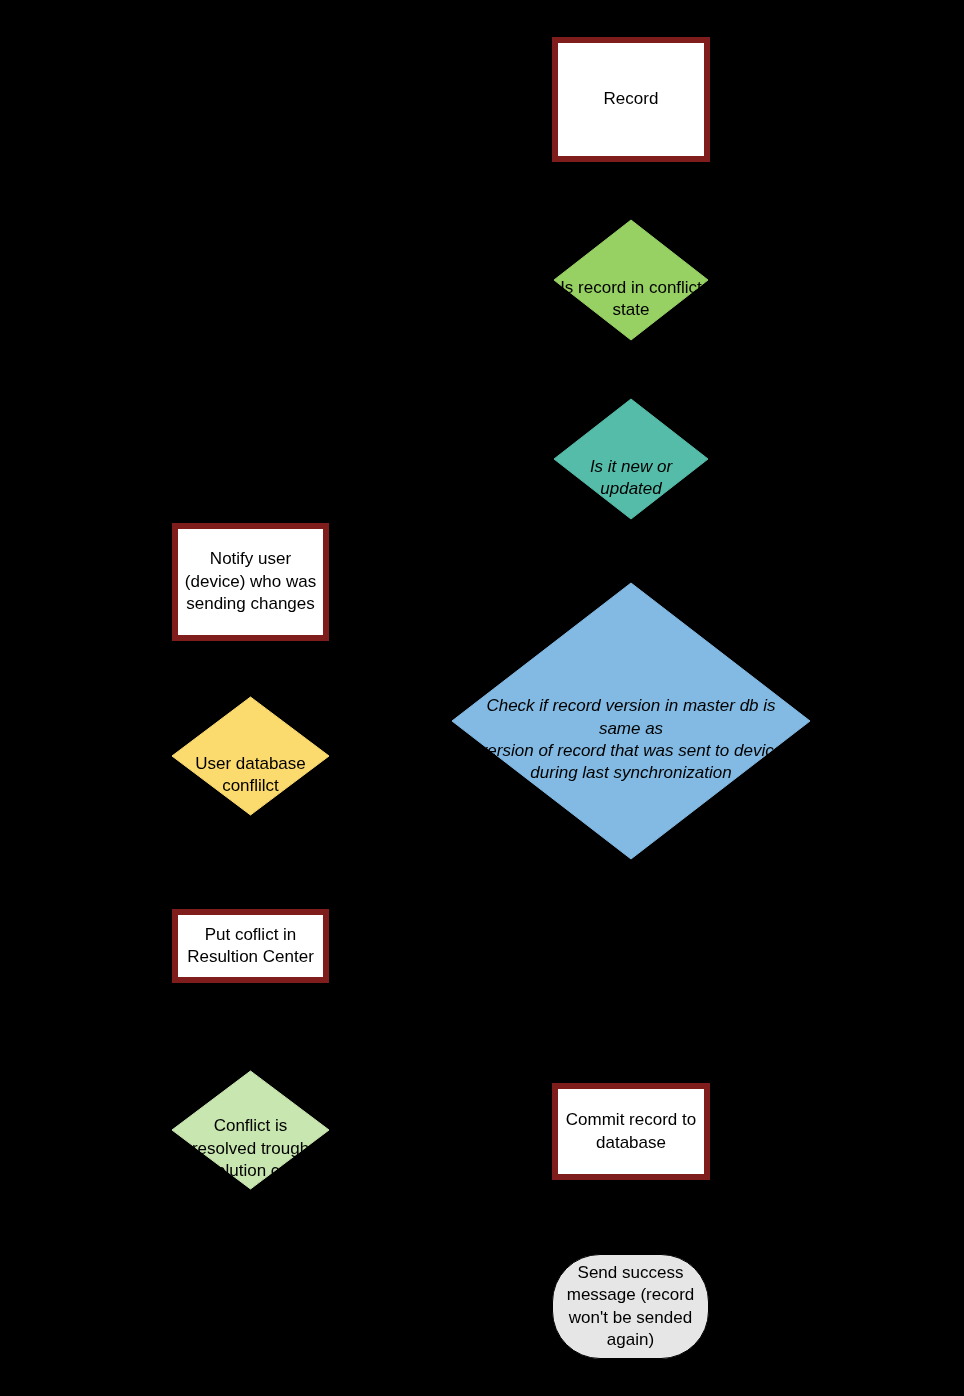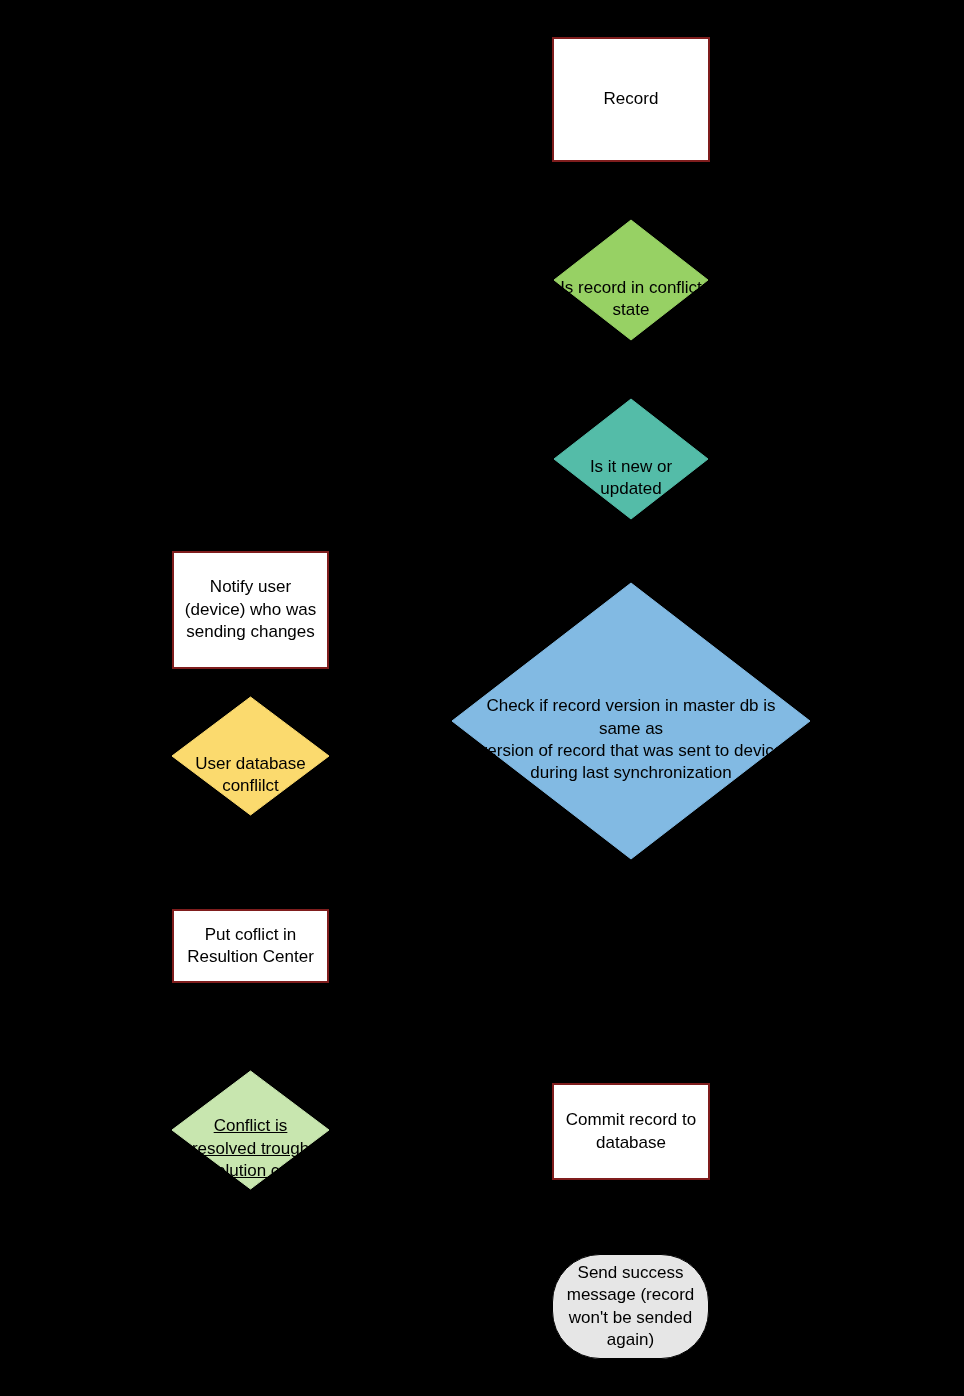--- a/index.html
+++ b/index.html
@@ -27,21 +27,21 @@
     display: flex;
     align-items: center;
     justify-content: center;
     text-align: center;
     color: #000000;
     line-height: 1.32;
   }
   
   .rect {
     background: #ffffff;
-    border: 2px solid #7f1d1d;
+    border: 6px solid #7f1d1d;
   }
   
   .terminal {
     background: #e6e6e6;
     border: 1px solid #000000;
     border-radius: 48px;
   }
   
   .diamond {
     background: transparent;
@@ -68,20 +68,21 @@
   .diamond .label {
     width: 330px;
     overflow: visible;
     margin-top: 38px;
   }
   .diamond.wide .label {
     width: 330px;
   }
   .diamond.xl .label {
     width: 330px;
+    font-style: italic;
   }
   .fs17 { font-size: 17px; }
 </style>
 </head>
 <body>
 
 <div class="canvas">
 
   <div class="node rect fs17" style="left:552px; top:37px; width:158px; height:125px;">
     <span class="label">Record</span>
@@ -90,31 +91,31 @@
   <div class="node diamond wide fs17" style="left:554px; top:220px; width:154px; height:120px;">
     <span class="shape">
       <svg viewBox="0 0 154 120" preserveAspectRatio="none">
         <polygon points="77,0 154,60 77,120 0,60" fill="#97d164" stroke="#97d164" stroke-width="1"></polygon>
       </svg>
     </span>
     <span class="label">Is record in conflict
 state</span>
   </div>
 
-  <div class="node diamond fs17" style="left:554px; top:399px; width:154px; height:120px;">
+  <div class="node diamond fs17" style="left:554px; top:399px; width:154px; height:120px;font-style:italic;">
     <span class="shape">
       <svg viewBox="0 0 154 120" preserveAspectRatio="none">
         <polygon points="77,0 154,60 77,120 0,60" fill="#54bca8" stroke="#54bca8" stroke-width="1"></polygon>
       </svg>
     </span>
     <span class="label">Is it new or
 updated</span>
   </div>
 
-  <div class="node rect fs17" style="left:172px; top:551px; width:157px; height:118px;">
+  <div class="node rect fs17" style="left:172px; top:523px; width:157px; height:118px;">
     <span class="label">Notify user
 (device) who was
 sending changes</span>
   </div>
 
   <div class="node diamond xl fs17" style="left:452px; top:583px; width:358px; height:276px;">
     <span class="shape">
       <svg viewBox="0 0 358 276" preserveAspectRatio="none">
         <polygon points="179,0 358,138 179,276 0,138" fill="#82bae3" stroke="#82bae3" stroke-width="1"></polygon>
       </svg>
@@ -132,21 +133,21 @@
     </span>
     <span class="label">User database
 conflilct</span>
   </div>
 
   <div class="node rect fs17" style="left:172px; top:909px; width:157px; height:74px;justify-content:center;">
     <span class="label">Put coflict in
 Resultion Center</span>
   </div>
 
-  <div class="node diamond fs17" style="left:172px; top:1071px; width:157px; height:118px;text-decoration:underline;">
+  <div class="node diamond fs17" style="left:172px; top:1071px; width:157px; height:118px;">
     <span class="shape">
       <svg viewBox="0 0 157 118" preserveAspectRatio="none">
         <polygon points="78.5,0 157,59 78.5,118 0,59" fill="#c8e6af" stroke="#c8e6af" stroke-width="1"></polygon>
       </svg>
     </span>
     <span class="label">Conflict is
 resolved trough
 resuolution center</span>
   </div>
 

